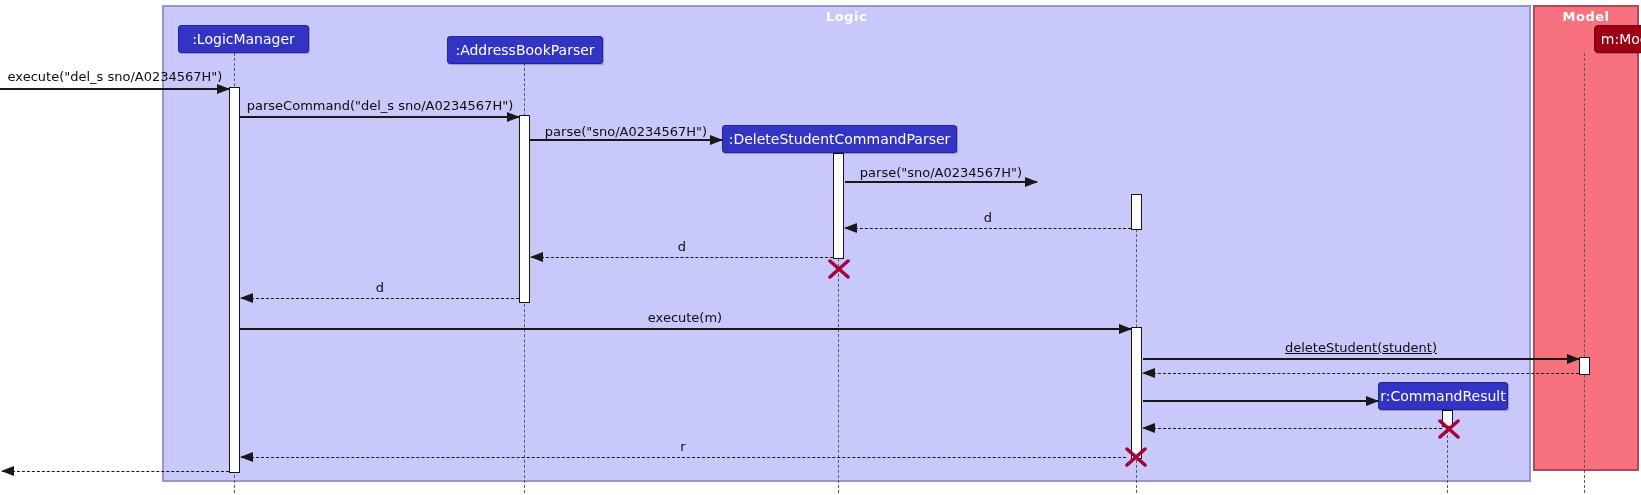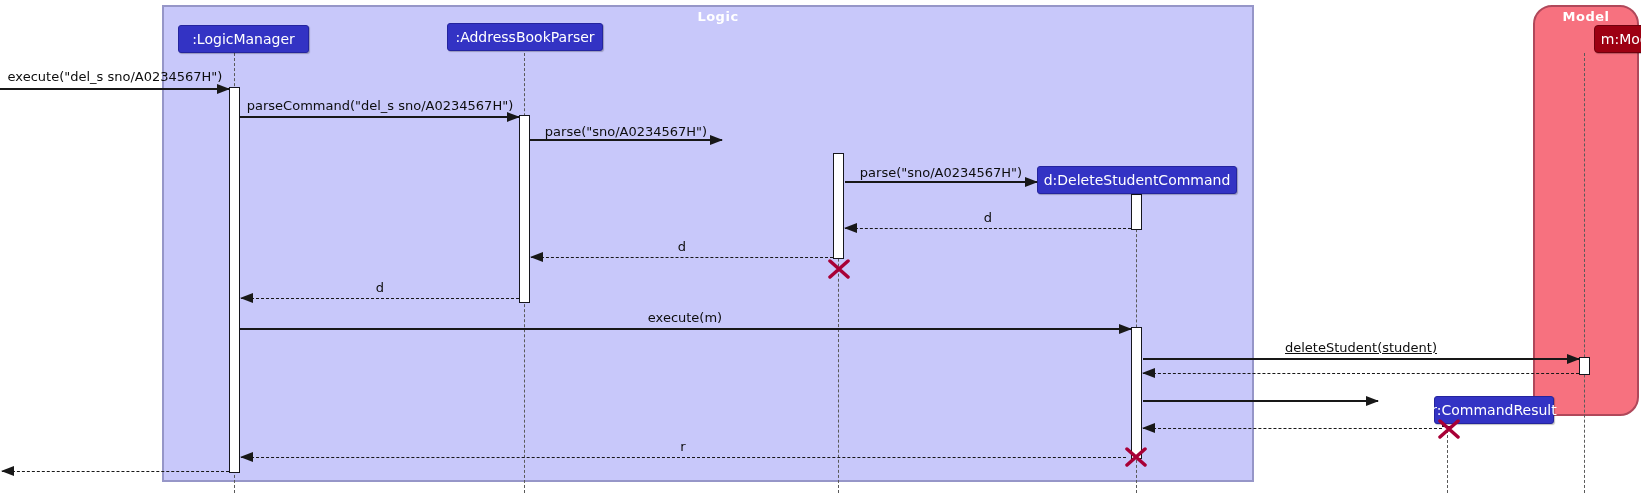--- a/index.html
+++ b/index.html
@@ -36,24 +36,24 @@
   .mlabel{position:absolute; transform:translateX(-50%); font-size:13px; color:#0d0d0d;
     white-space:nowrap; line-height:16px;}
   .xmark{position:absolute; width:22px; height:20px;}
   .xmark svg{display:block;}
 </style>
 </head>
 <body>
 
 <div id="diagram">
 
-  <div class="frame" style="left:162px; top:5px; width:1092px; height:477px;padding-left:10px;">
+  <div class="frame" style="left:162px; top:5px; width:1369px; height:477px;">
     <div class="frame-title">Logic</div>
   </div>
-  <div class="frame model" style="left:1533px; top:5px; width:106px; height:411px;border-radius:19px;">
+  <div class="frame model" style="left:1533px; top:5px; width:106px; height:466px;">
     <div class="frame-title">Model</div>
   </div>
 
   <div class="lifeline" style="left:234px; top:53px; height:440px;"></div>
   <div class="lifeline" style="left:524px; top:53px; height:440px;"></div>
   <div class="lifeline" style="left:838px; top:153px; height:340px;"></div>
   <div class="lifeline" style="left:1136px; top:194px; height:299px;"></div>
   <div class="lifeline" style="left:1447px; top:410px; height:83px;"></div>
   <div class="lifeline" style="left:1584px; top:53px; height:440px;"></div>
 
@@ -61,27 +61,27 @@
   <div class="activation" style="left:519px; top:115px; height:186px;"></div>
   <div class="activation" style="left:833px; top:153px; height:104px;"></div>
   <div class="activation" style="left:1131px; top:194px; height:34px;"></div>
   <div class="activation" style="left:1131px; top:327px; height:130px;"></div>
   <div class="activation" style="left:1442px; top:410px; height:15px;"></div>
   <div class="activation" style="left:1579px; top:357px; height:16px;"></div>
 
   <div class="pbox" style="left:178px; top:25px; width:131px; height:28px;">
     <span>:LogicManager</span>
   </div>
-  <div class="pbox" style="left:447px; top:23px; width:156px; height:28px;">
+  <div class="pbox" style="left:447px; top:36px; width:156px; height:28px;">
     <span>:AddressBookParser</span>
   </div>
-  <div class="pbox" style="left:1037px; top:166px; width:200px; height:28px;">
-    <span>d:DeleteStudentCommand</span>
+  <div class="pbox" style="left:722px; top:125px; width:235px; height:28px;">
+    <span>:DeleteStudentCommandParser</span>
   </div>
-  <div class="pbox" style="left:1434px; top:382px; width:120px; height:28px;margin-top:14px;">
+  <div class="pbox" style="left:1378px; top:382px; width:130px; height:28px;">
     <span>r:CommandResult</span>
   </div>
   <div class="pbox model" style="left:1548px; top:25px; width:74px; height:28px;">
     <span>m:Model</span>
   </div>
 
   <div class="msg solid" style="left:0px; top:88px; width:229px;">
       <span class="ah ah-r"></span>
     </div>
   <div class="msg solid" style="left:240px; top:116px; width:279px;">

